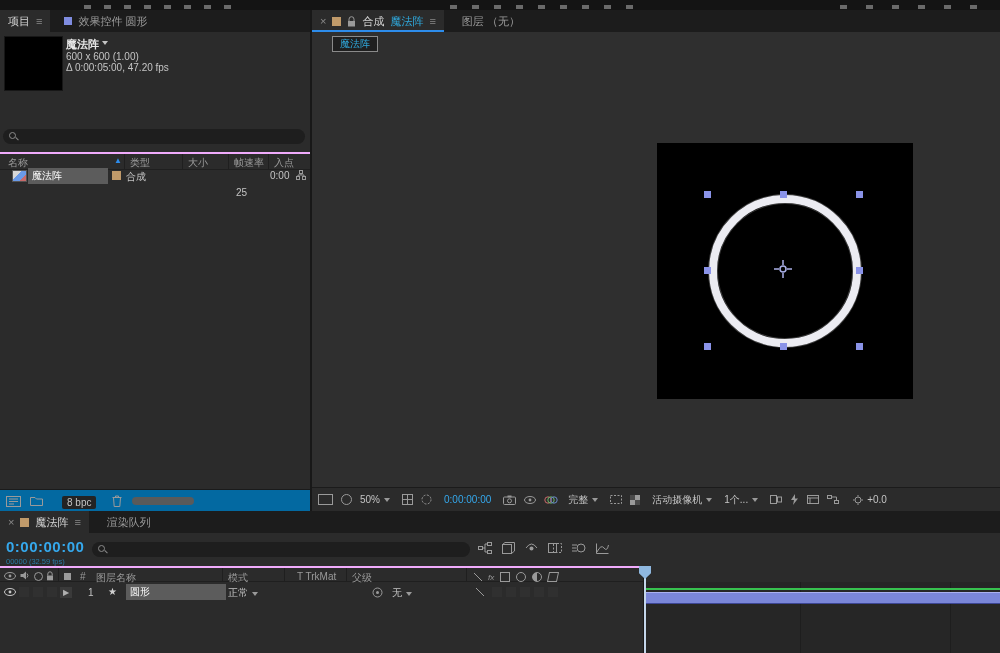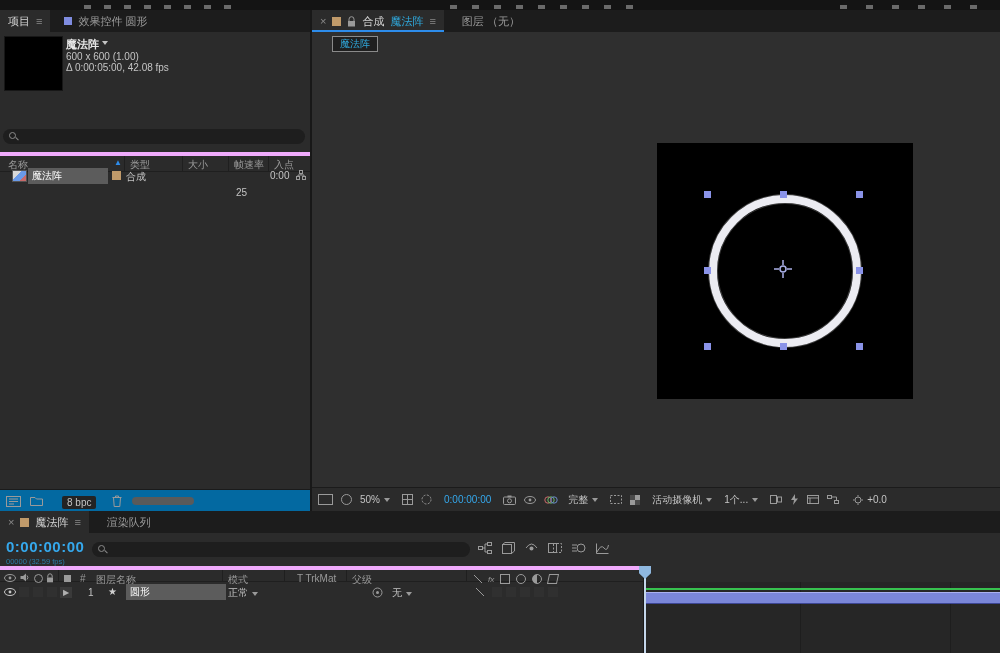--- a/index.html
+++ b/index.html
@@ -31,21 +31,21 @@
   .i-slash{background:linear-gradient(45deg,transparent 45%,#9a9a9a 45%,#9a9a9a 55%,transparent 55%);}
   .i-checker{background:conic-gradient(#9a9a9a 0 25%,#4a4a4a 0 50%,#9a9a9a 0 75%,#4a4a4a 0);}
   .cell{position:absolute;white-space:nowrap;}
   .txt-dim{color:#9a9a9a;}
   .txt-mid{color:#c4c4c4;}
   .txt-bright{color:#e6e6e6;}
   .cyan{color:#2fa8dc;}
   .tcode{color:#35a8ec;}
   .namehl{background:#5c5c5c;color:#fff;padding:1px 4px;}
   .handle{position:absolute;width:7px;height:7px;background:#8a93e8;}
-  .rowline{border-top:4px solid #f0abfc;border-bottom:1px solid #1f1f1f;}
+  .rowline{border-top:2px solid #f0abfc;border-bottom:1px solid #1f1f1f;}
   svg{display:block;}
 </style>
 </head>
 <body>
 
 <div id="app">
 
   <div class="abs" style="left:0;top:0;width:1000px;height:10px;background:#141414;">
     <div class="abs" style="left:84px;top:5px;width:160px;height:4px;background:repeating-linear-gradient(90deg,#6a6a6a 0 7px,transparent 7px 20px);"></div>
     <div class="abs" style="left:450px;top:5px;width:195px;height:4px;background:repeating-linear-gradient(90deg,#6a6a6a 0 7px,transparent 7px 22px);"></div>
@@ -63,21 +63,21 @@
         <span>效果控件 圆形</span>
       </div>
     </div>
 
     <div class="abs" style="left:4px;top:26px;width:57px;height:53px;background:#000;border:1px solid #171717;"></div>
     <div class="cell" style="left:66px;top:27px;font-size:11px;font-weight:bold;">
       <span class="txt-bright">魔法阵</span>
       <span class="caret" style="border-top-color:#c4c4c4;"></span>
     </div>
     <div class="cell txt-mid" style="left:66px;top:41px;">600 x 600 (1.00)</div>
-    <div class="cell txt-mid" style="left:66px;top:52px;">Δ 0:00:05:00, 42.08 fps</div>
+    <div class="cell txt-mid" style="left:66px;top:52px;">Δ 0:00:05:00, 47.20 fps</div>
 
     <div class="searchbox" style="left:3px;top:119px;width:290px;height:15px;">
       <span class="mag"></span>
     </div>
 
     <div class="abs rowline" style="left:0;top:142px;width:310px;height:15px;background:#2b2b2b;">
       <span class="cell txt-dim" style="left:8px;top:2px;">名称</span>
       <span class="cell" style="left:114px;top:2px;color:#2d8ceb;font-size:8px;">▲</span>
       <span class="hdr-sep" style="left:124px;"></span>
       <span class="cell txt-dim" style="left:130px;top:2px;">类型</span>

